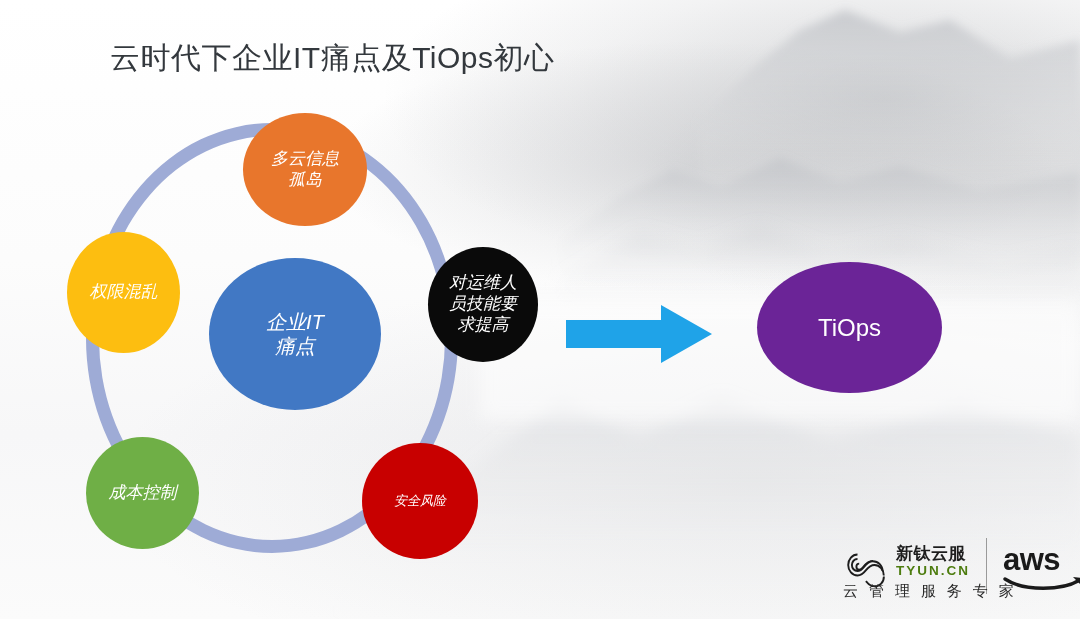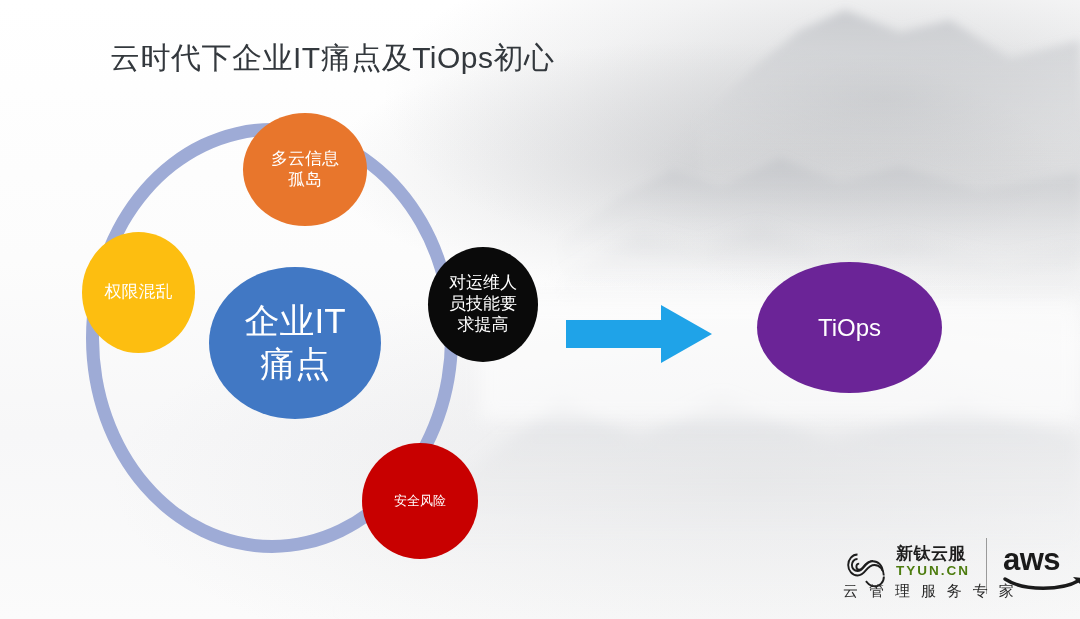--- a/index.html
+++ b/index.html
@@ -68,24 +68,25 @@
     position: absolute;
     border-radius: 50%;
     display: flex;
     align-items: center;
     justify-content: center;
     text-align: center;
     color: #ffffff;
     line-height: 1.22;
     box-sizing: border-box;
     white-space: pre-line;
-  }
-  .b-center   { left: 209px; top: 267px; width: 172px; height: 152px; font-size: 35px; }
+    font-style: italic;
+  }
+  .b-center   { left: 209px; top: 258px; width: 172px; height: 152px; font-size: 20px; }
   .b-orange   { left: 243px; top: 113px; width: 124px; height: 113px; font-size: 17px; }
-  .b-yellow   { left: 82px;  top: 232px; width: 113px; height: 121px; font-size: 17px; }
+  .b-yellow   { left: 67px;  top: 232px; width: 113px; height: 121px; font-size: 17px; }
   .b-green    { left: 86px;  top: 437px; width: 113px; height: 112px; font-size: 17px; }
   .b-red      { left: 362px; top: 443px; width: 116px; height: 116px; font-size: 13px; }
   .b-black    { left: 428px; top: 247px; width: 110px; height: 115px; font-size: 17px; }
 
   .b-target {
     position: absolute;
     left: 757px;
     top: 262px;
     width: 185px;
     height: 131px;
@@ -196,20 +197,21 @@
   <div class="title">云时代下企业IT痛点及TiOps初心</div>
 
   <div class="ring"></div>
 
   <div class="bubble b-center" style="background:#4178C4;">企业IT
 痛点</div>
 
   <div class="bubble b-orange" style="background:#E8762C;">多云信息
 孤岛</div>
   <div class="bubble b-yellow" style="background:#FDBE10;">权限混乱</div>
+  <div class="bubble b-green" style="background:#6FAF46;">成本控制</div>
   <div class="bubble b-red" style="background:#C80000;">安全风险</div>
   <div class="bubble b-black" style="background:#0A0A0A;">对运维人
 员技能要
 求提高</div>
 
   <div class="arrow">
     <svg viewBox="0 0 146 62" aria-hidden="true">
       <polygon points="0,17 95,17 95,2 146,31 95,60 95,45 0,45" fill="#1FA3E8"></polygon>
     </svg>
   </div>

